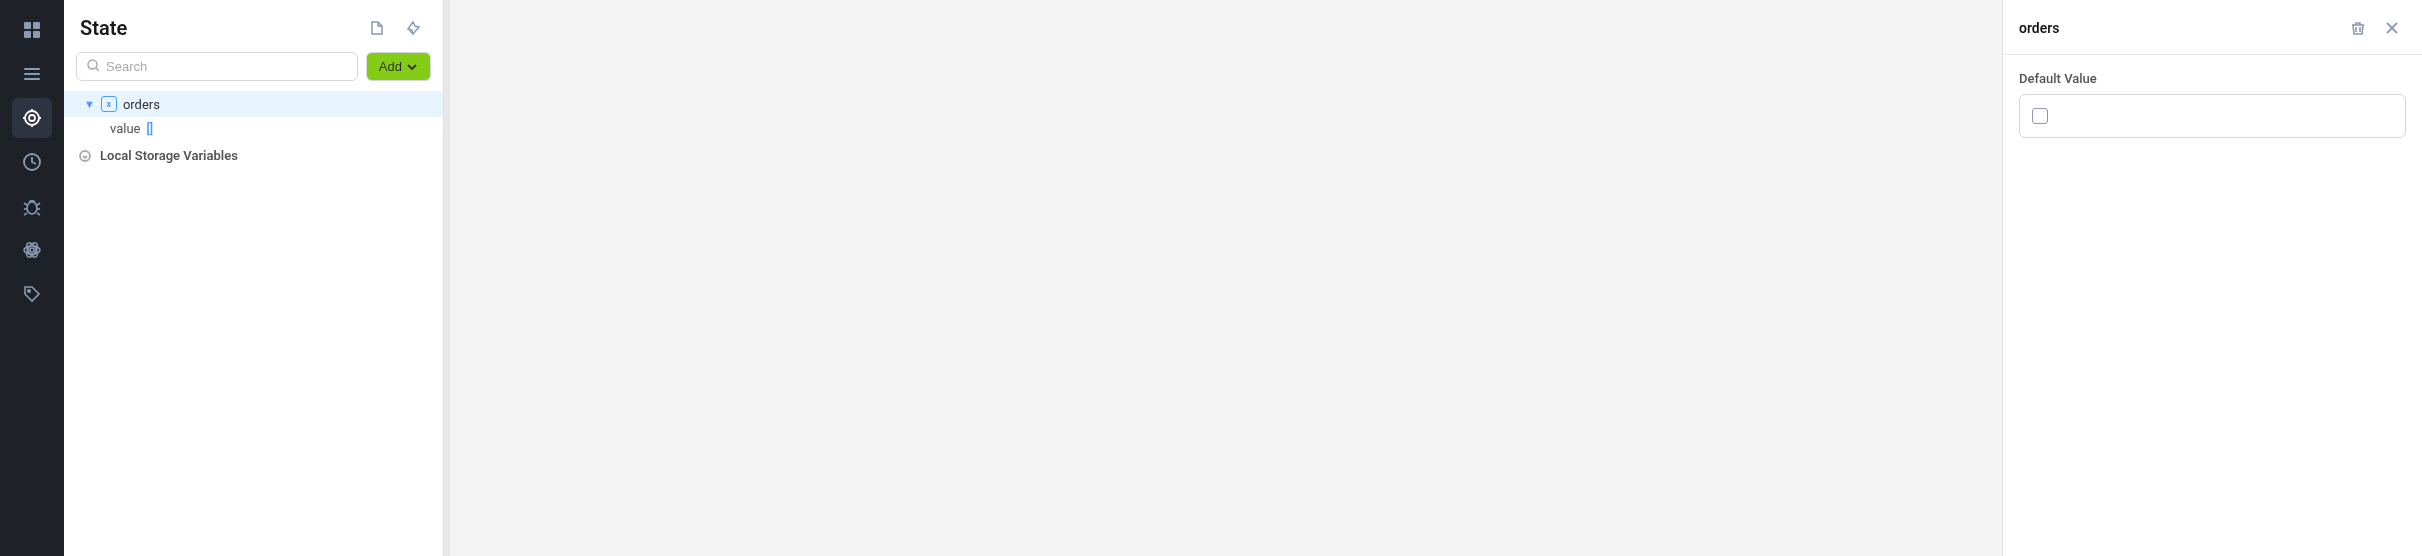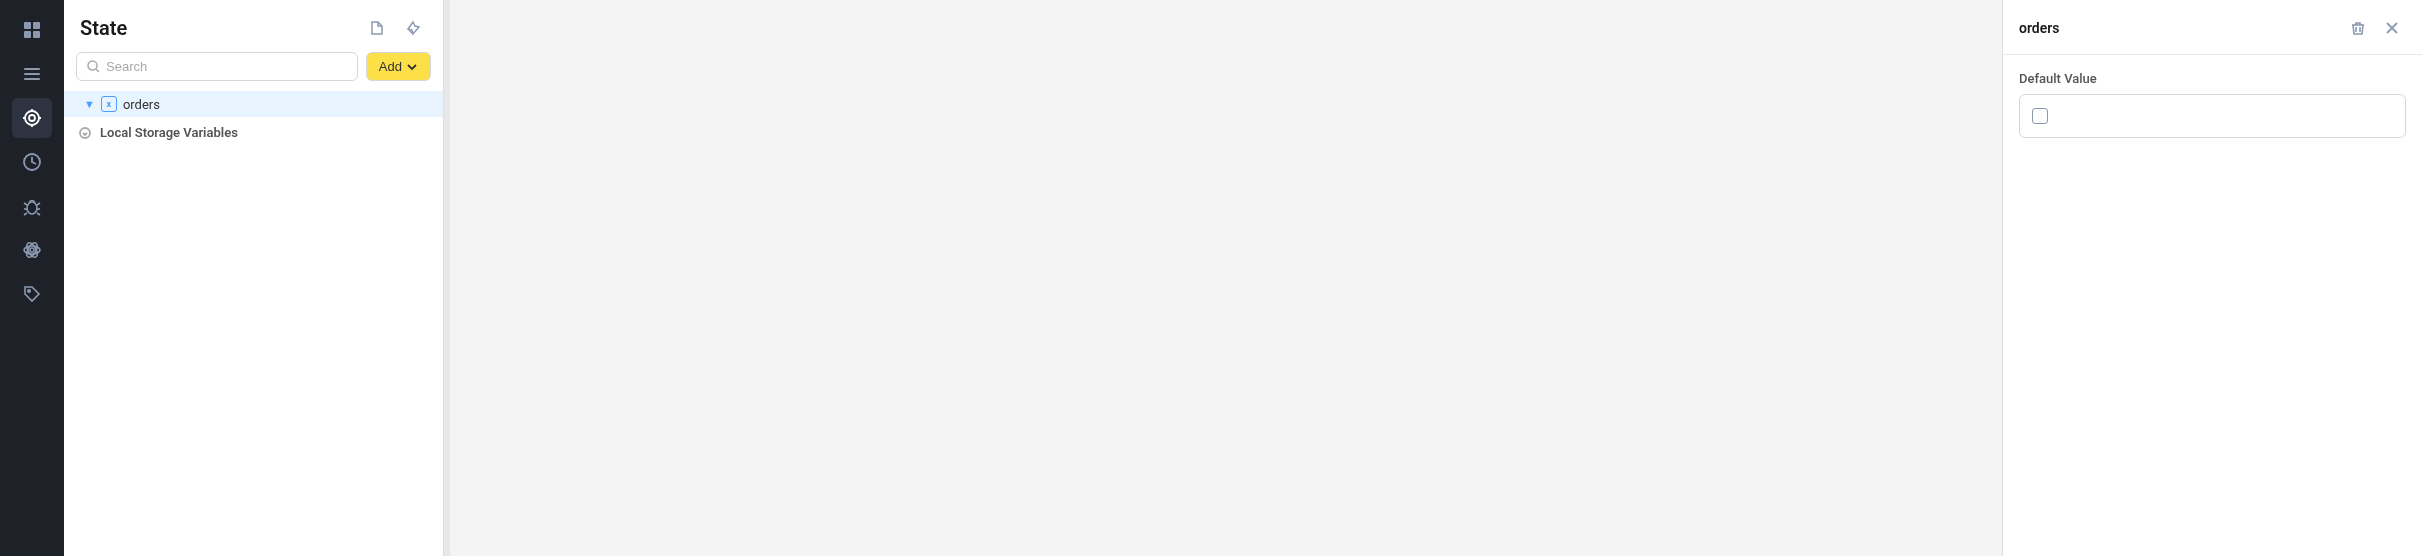--- a/index.html
+++ b/index.html
@@ -83,21 +83,20 @@
 
     .search-row {
       display: flex;
       align-items: center;
       gap: 8px;
       padding: 0 12px 10px 12px;
     }
     .search-box {
       flex: 1;
       display: flex;
-      align-items: center;
       border: 1px solid #d4d8de;
       border-radius: 6px;
       padding: 6px 10px;
       gap: 6px;
       background: #fff;
     }
     .search-box input {
       border: none;
       outline: none;
       font-size: 13px;
@@ -110,21 +109,21 @@
     }
     .search-icon-svg {
       color: #aaa;
       flex-shrink: 0;
     }
 
     .add-btn {
       display: flex;
       align-items: center;
       gap: 4px;
-      background: #fde047;
+      background: #84cc16;
       border: 1px solid #d4d8de;
       border-radius: 6px;
       padding: 6px 12px;
       font-size: 13px;
       font-weight: 500;
       color: #333;
       cursor: pointer;
       white-space: nowrap;
     }
 
@@ -369,20 +368,24 @@
     </button>
   </div>
 
 
   <div class="tree-item selected">
     <span class="tree-item-chevron">▼</span>
     <span class="tree-item-icon">x</span>
     <span class="tree-item-label">orders</span>
   </div>
 
+  <div class="tree-child">
+    <span>value</span>
+    <span class="child-bracket">[]</span>
+  </div>
 
   <div class="section-header">
     <svg class="chevron-icon" width="14" height="14" viewBox="0 0 14 14" fill="none" stroke="#aaa" stroke-width="1.8">
         <circle cx="7" cy="7" r="5"></circle>
         <polyline points="5,7 7,9 9,7"></polyline>
       </svg>
     <span class="section-header-label">Local Storage Variables</span>
   </div>
 </div>
 

